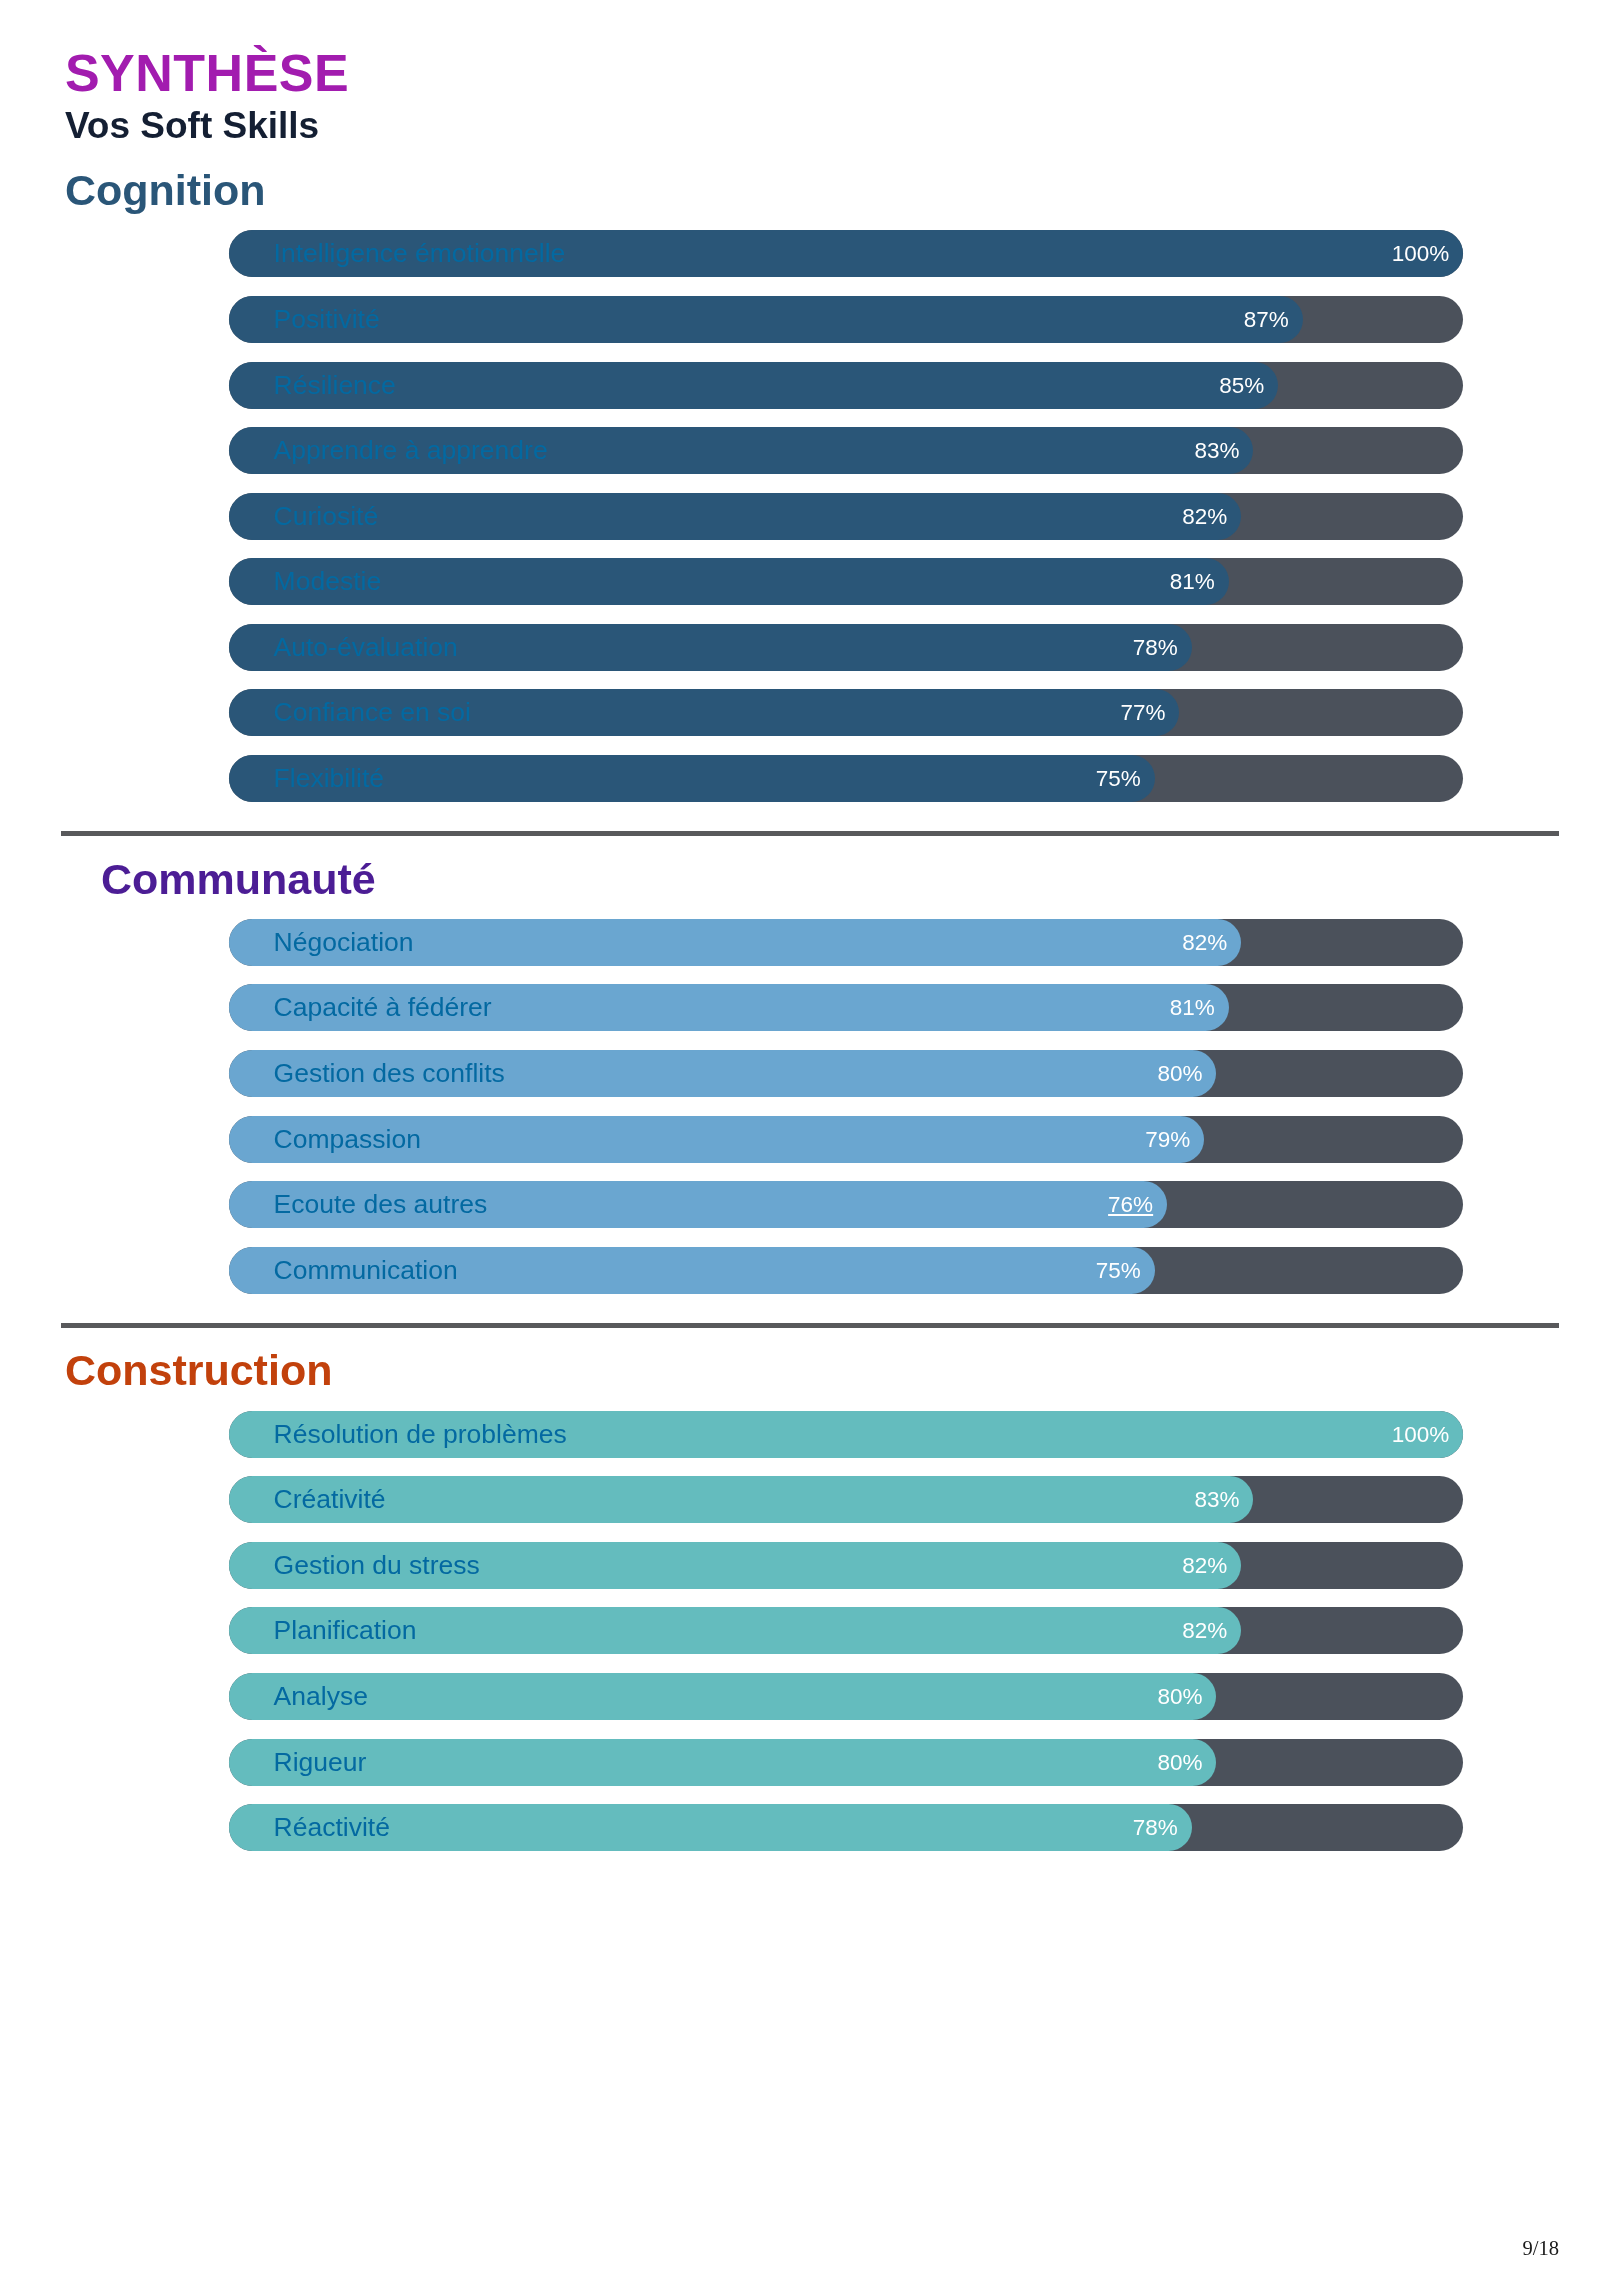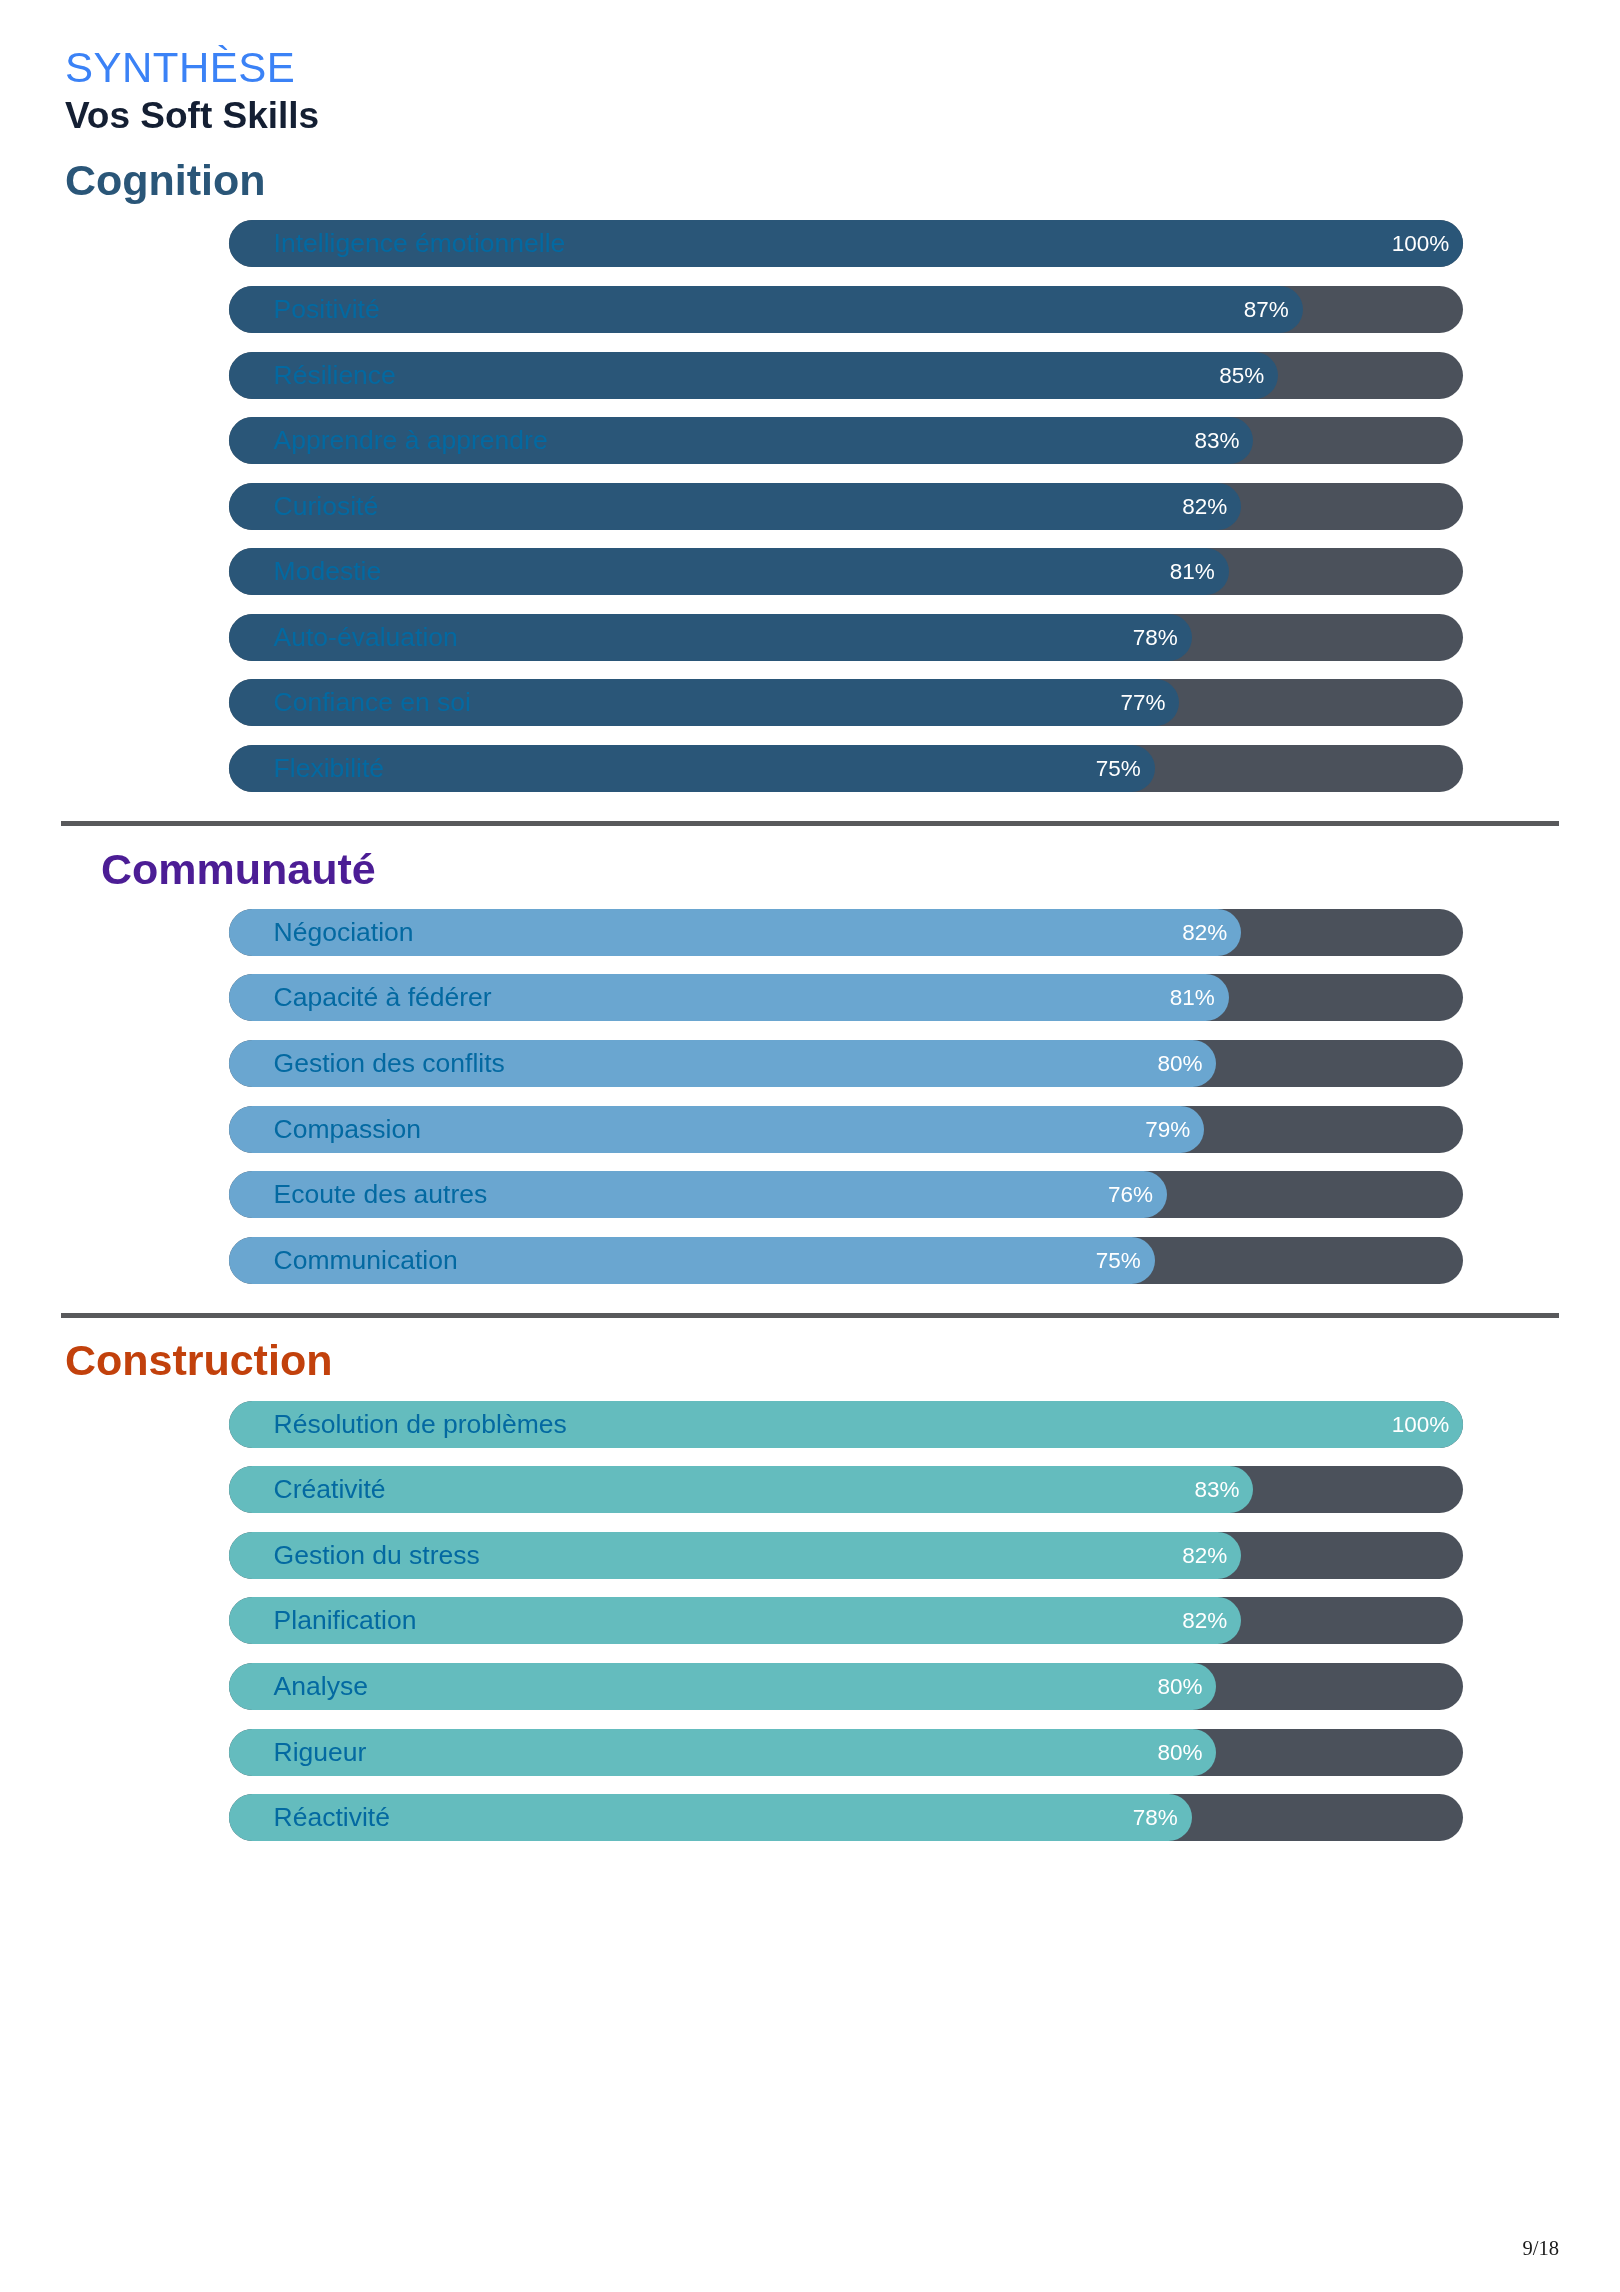--- a/index.html
+++ b/index.html
@@ -22,24 +22,24 @@
     height: 2293px;
     box-sizing: border-box;
     padding: 0 61px;
   }
 
   
   .header {
     padding-top: 47px;
   }
   .doc-title {
-    font-size: 42px;
-    font-weight: normal;
+    font-size: 52px;
+    font-weight: bold;
     letter-spacing: 0.5px;
-    color: #3b82f6;
+    color: #a21caf;
     line-height: 1.0;
     margin: 0 0 5.9px 3.9px;
   }
   .doc-subtitle {
     font-size: 37px;
     font-weight: bold;
     color: #141f33;
     line-height: 1.15;
     margin: 0 0 0 3.9px;
   }
@@ -212,21 +212,21 @@
           <div class="bar-row">
             <div class="bar-track" style="background: rgb(75, 81, 91);"></div>
             <div class="bar-fill" style="background: rgb(106, 166, 208); width: 79%;"></div>
             <div class="bar-label">Compassion</div>
             <div class="bar-value" style="right: calc(21% + 13.7px);">79%</div>
           </div>
           <div class="bar-row">
             <div class="bar-track" style="background: rgb(75, 81, 91);"></div>
             <div class="bar-fill" style="background: rgb(106, 166, 208); width: 76%;"></div>
             <div class="bar-label">Ecoute des autres</div>
-            <div class="bar-value" style="right: calc(24% + 13.7px);">76%</div>
+            <div class="bar-value" style="right: calc(24% + 13.7px); text-decoration: underline;">76%</div>
           </div>
           <div class="bar-row">
             <div class="bar-track" style="background: rgb(75, 81, 91);"></div>
             <div class="bar-fill" style="background: rgb(106, 166, 208); width: 75%;"></div>
             <div class="bar-label">Communication</div>
             <div class="bar-value" style="right: calc(25% + 13.7px);">75%</div>
           </div>
         </div>
       </div>
       <div class="section-divider" style="background: rgb(88, 89, 91);"></div>

